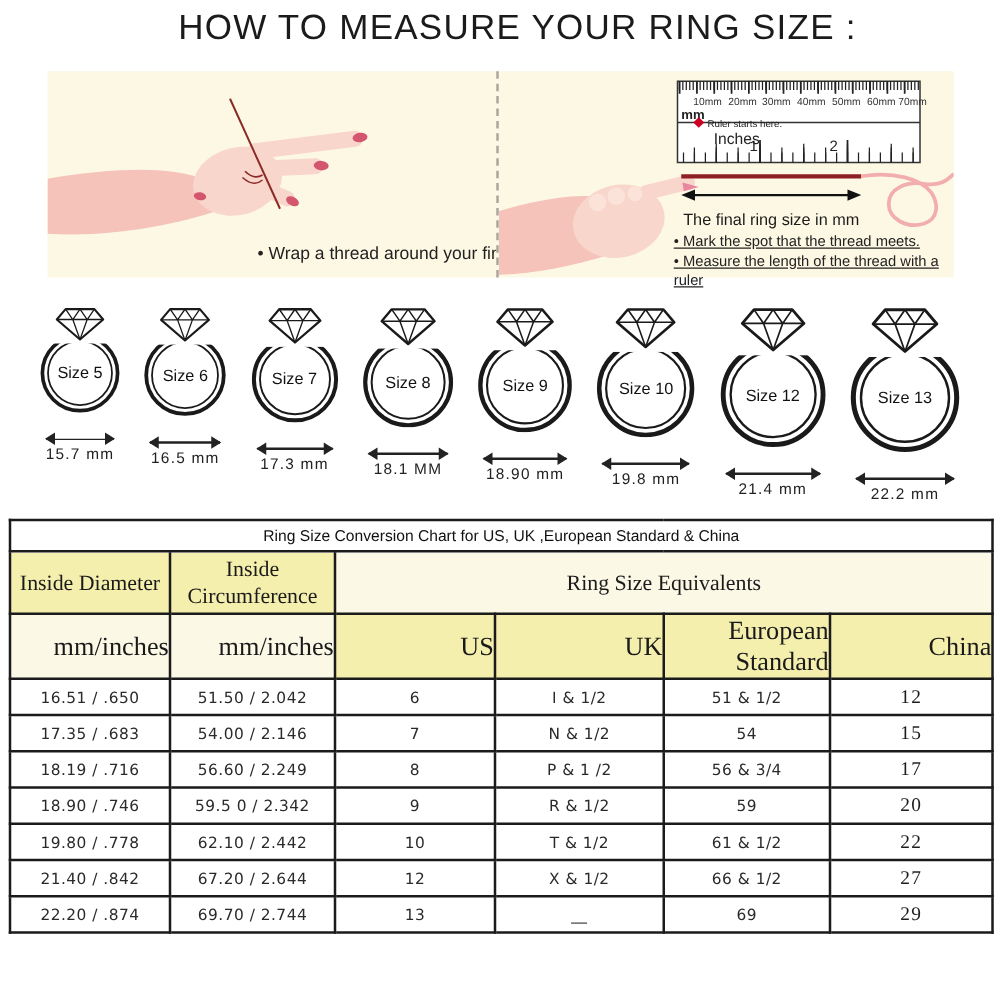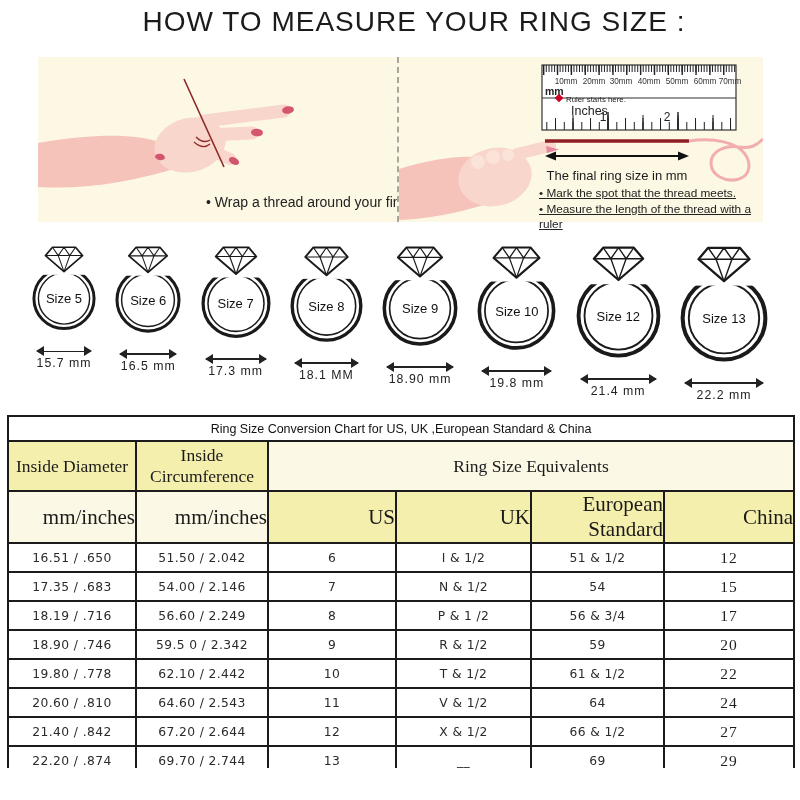--- a/index.html
+++ b/index.html
@@ -316,28 +316,20 @@
     </tr>
     <tr class="dr">
       <td>19.80 / .778</td>
       <td>62.10 / 2.442</td>
       <td>10</td>
       <td>T &amp; 1/2</td>
       <td>61 &amp; 1/2</td>
       <td class="cn">22</td>
     </tr>
     <tr class="dr">
-      <td>20.60 / .810</td>
-      <td>64.60 / 2.543</td>
-      <td>11</td>
-      <td>V &amp; 1/2</td>
-      <td>64</td>
-      <td class="cn">24</td>
-    </tr>
-    <tr class="dr">
       <td>21.40 / .842</td>
       <td>67.20 / 2.644</td>
       <td>12</td>
       <td>X &amp; 1/2</td>
       <td>66 &amp; 1/2</td>
       <td class="cn">27</td>
     </tr>
     <tr class="dr">
       <td>22.20 / .874</td>
       <td>69.70 / 2.744</td>

